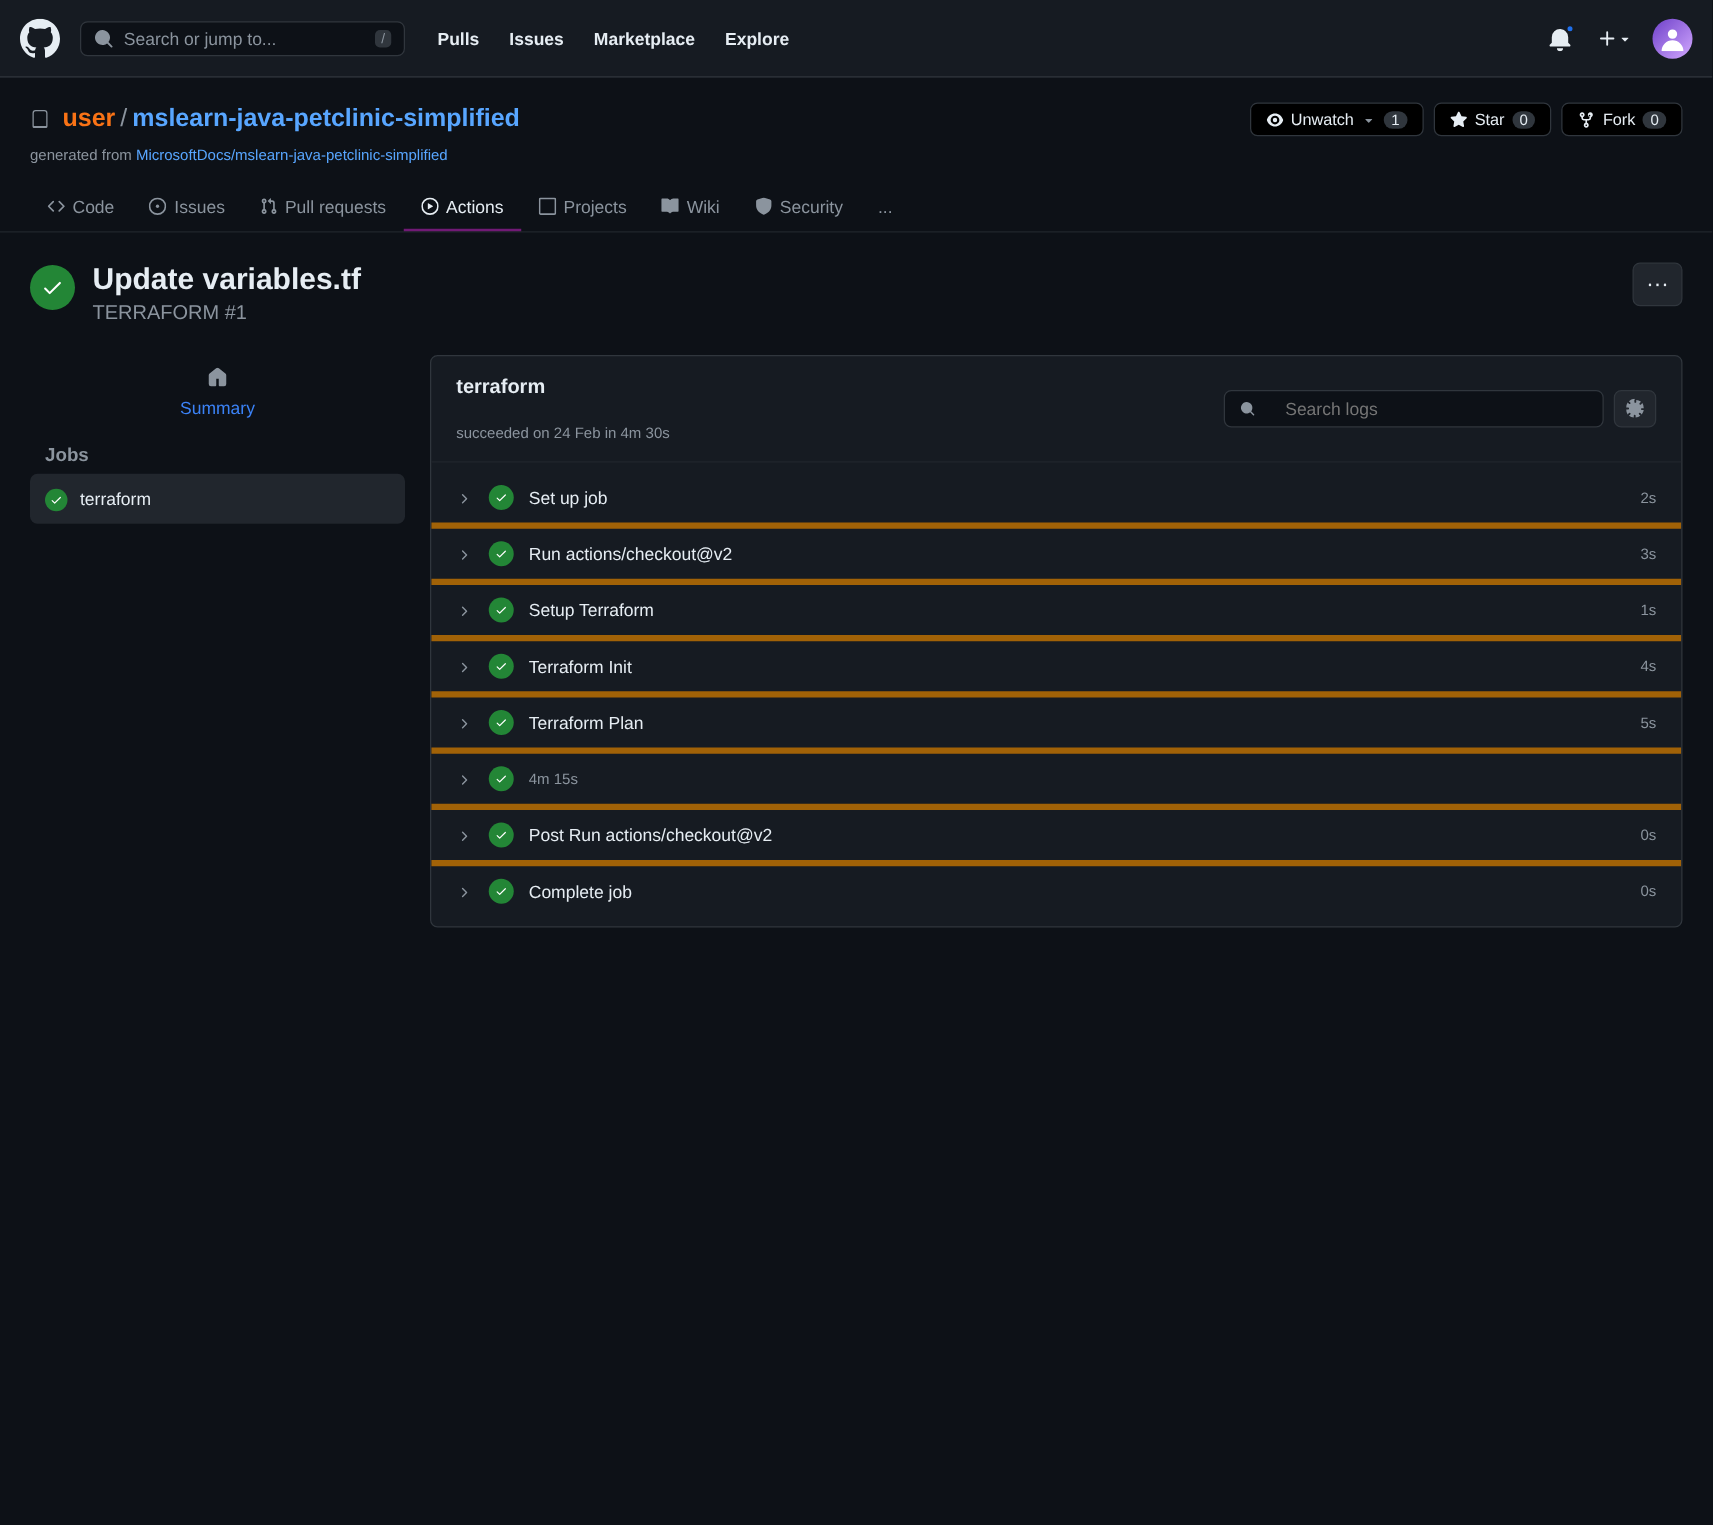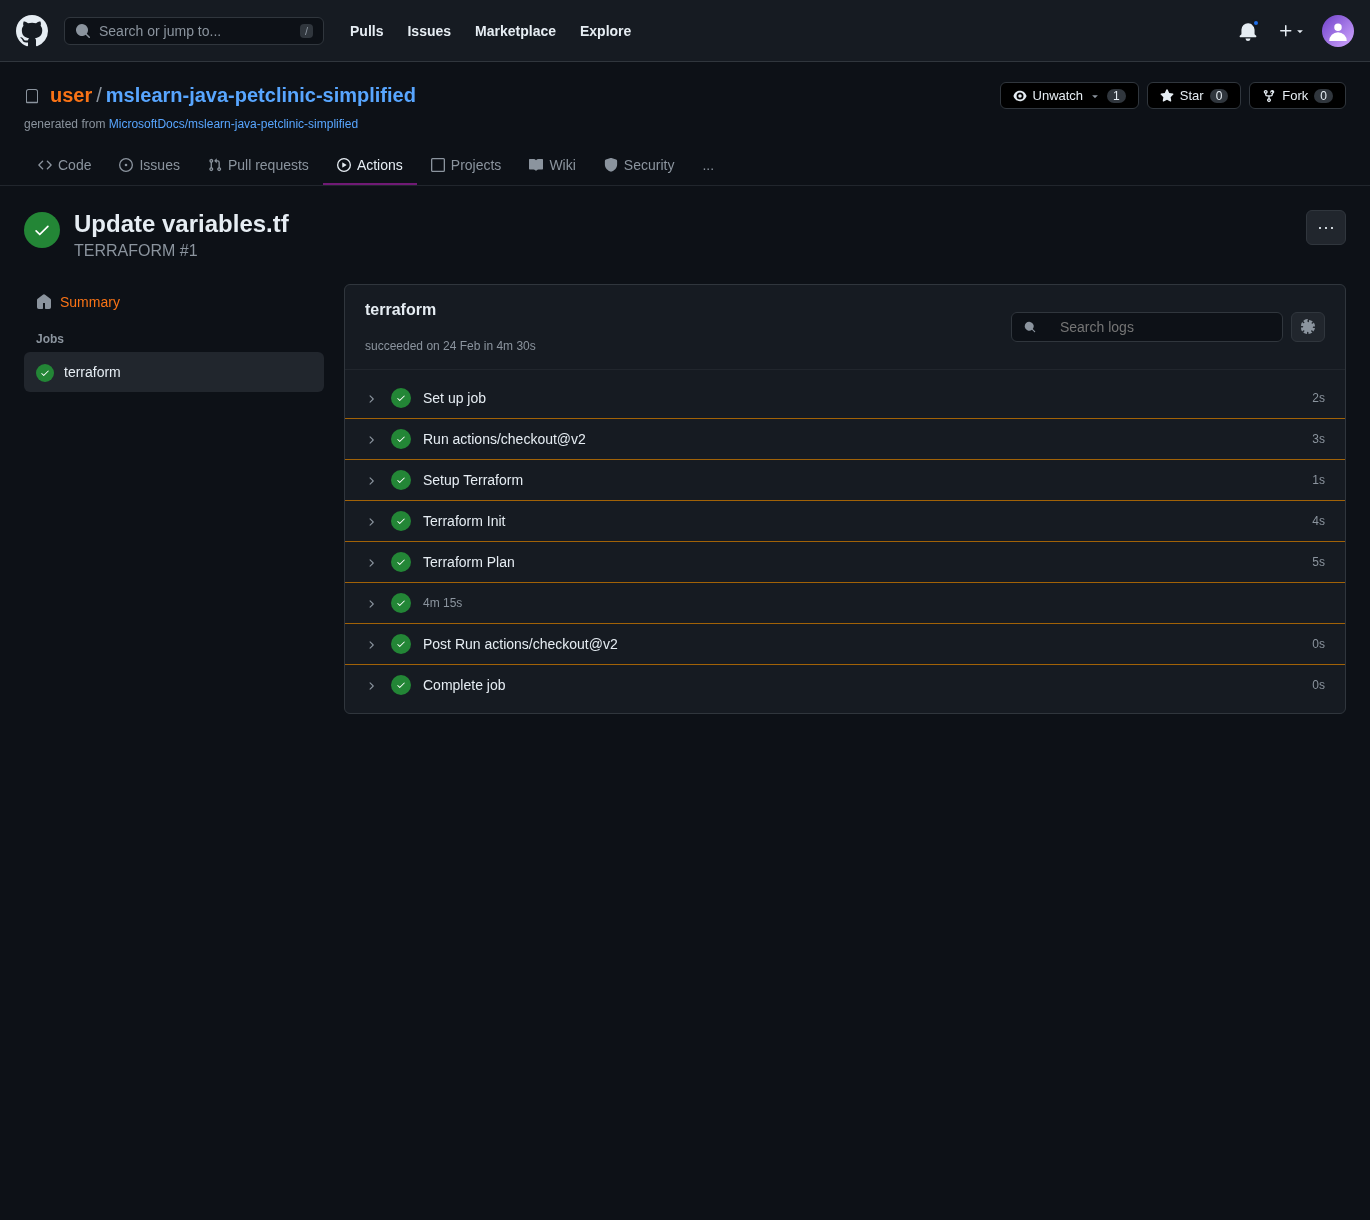--- a/index.html
+++ b/index.html
@@ -248,28 +248,29 @@
     
     .workflow-sidebar {
       width: 300px;
       flex-shrink: 0;
     }
     .sidebar-summary {
       display: flex;
       align-items: center;
       gap: 8px;
       padding: 10px 12px;
-      color: #f97316;
+      color: #3b82f6;
       cursor: pointer;
       border-radius: 6px;
       margin-bottom: 12px;
+      flex-direction: column;
     }
     .jobs-label {
       color: #8b949e;
-      font-size: 12px;
+      font-size: 15px;
       font-weight: 600;
       padding: 0 12px;
       margin-bottom: 6px;
       text-transform: none;
     }
     .job-item {
       display: flex;
       align-items: center;
       gap: 10px;
       padding: 10px 12px;
@@ -312,21 +313,21 @@
       gap: 8px;
     }
     .search-logs-input {
       display: flex;
       align-items: center;
       gap: 24px;
       background: #0d1117;
       border: 1px solid #30363d;
       border-radius: 6px;
       padding: 6px 12px;
-      width: 272px;
+      width: 304px;
     }
     .search-logs-input input {
       background: none;
       border: none;
       outline: none;
       color: #8b949e;
       font-size: 14px;
       width: 100%;
     }
     .settings-btn {
@@ -342,21 +343,21 @@
 
     
     .job-steps {
       padding: 8px 0;
     }
     .step-row {
       display: flex;
       align-items: center;
       padding: 10px 20px;
       cursor: pointer;
-      border-bottom: 1px solid #a16207;
+      border-bottom: 5px solid #a16207;
     }
     .step-row:last-child { border-bottom: none; }
     .step-chevron {
       color: #8b949e;
       margin-right: 10px;
       font-size: 12px;
       width: 16px;
       flex-shrink: 0;
     }
     .step-status-icon {

